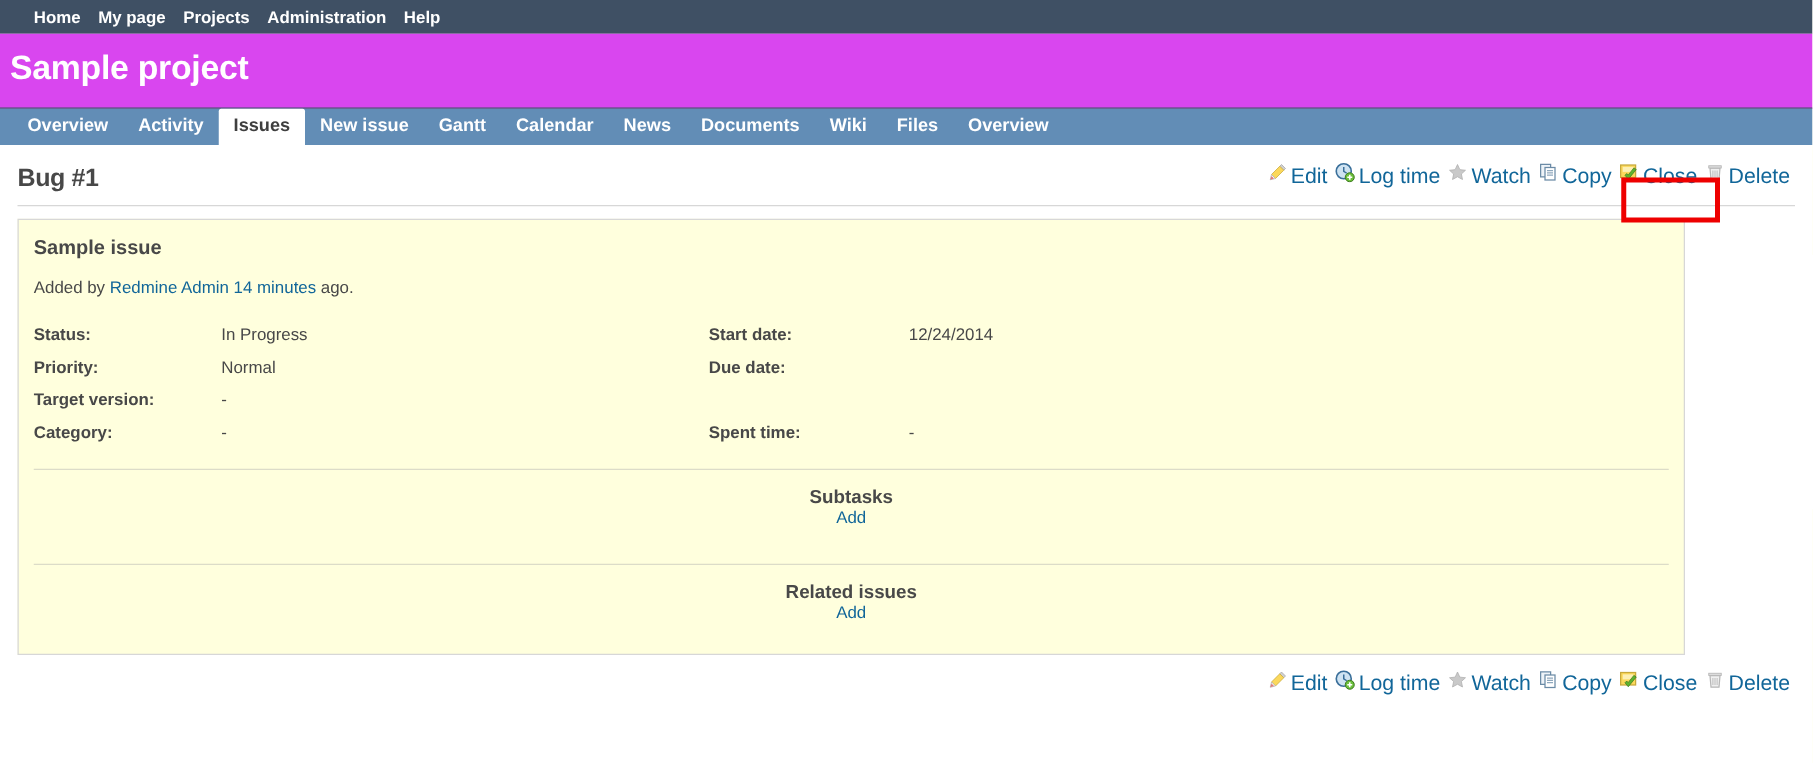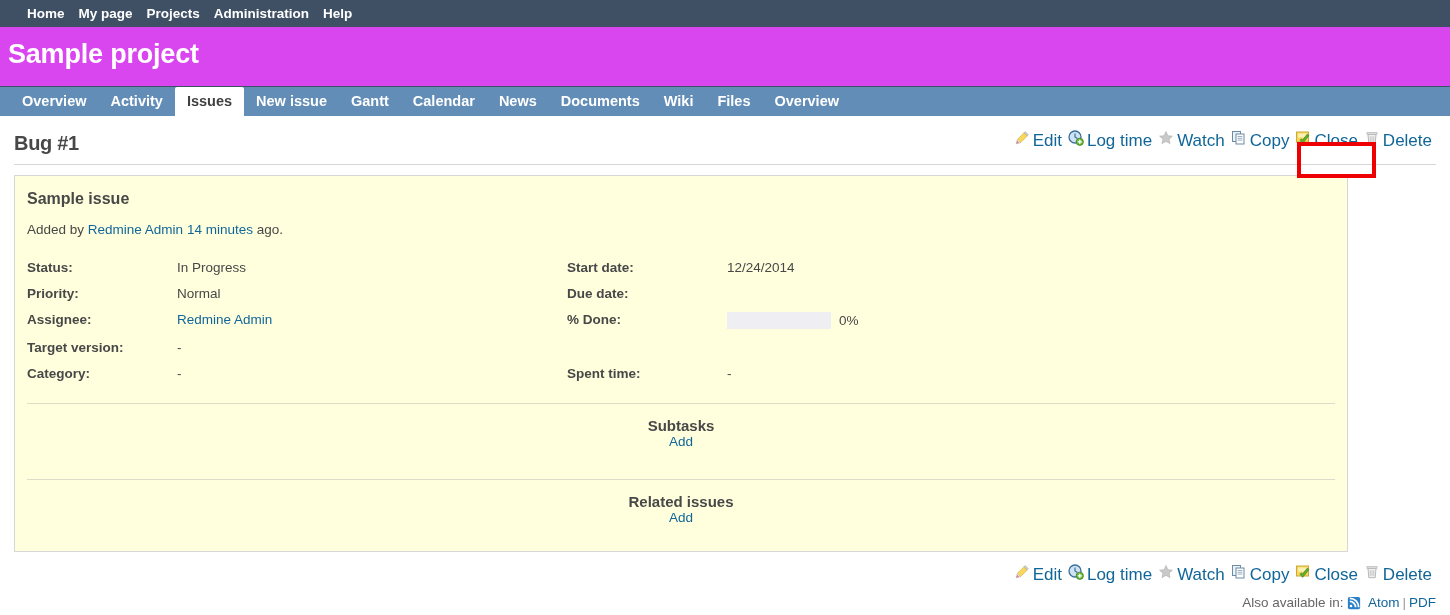--- a/index.html
+++ b/index.html
@@ -346,31 +346,20 @@
         <th class="right-lbl">Start date:</th>
         <td>12/24/2014</td>
       </tr>
       <tr>
         <th>Priority:</th>
         <td class="val">Normal</td>
         <th class="right-lbl">Due date:</th>
         <td></td>
       </tr>
       <tr>
-        <th>Assignee:</th>
-        <td class="val"><a href="#">Redmine Admin</a></td>
-        <th class="right-lbl">% Done:</th>
-        <td>
-          <span class="progress-wrap">
-            <span class="progress-bar"></span>
-            <span class="progress-pct">0%</span>
-          </span>
-        </td>
-      </tr>
-      <tr>
         <th>Target version:</th>
         <td class="val">-</td>
         <th class="right-lbl"></th>
         <td></td>
       </tr>
       <tr>
         <th>Category:</th>
         <td class="val">-</td>
         <th class="right-lbl">Spent time:</th>
         <td>-</td>
@@ -452,27 +441,16 @@
             <path d="M4 4.5h8l-.8 9.2H4.8z" fill="#f0f0f0" stroke="#b7b7b7" stroke-width="1"></path>
             <rect x="3" y="2.6" width="10" height="1.8" fill="#dcdcdc" stroke="#b7b7b7" stroke-width="0.7"></rect>
             <path d="M6.3 6.3v5.6M8 6.3v5.6M9.7 6.3v5.6" stroke="#c2c2c2" stroke-width="0.9"></path>
           </svg>
         </span>
         <span>Delete</span>
       </a>
     </div>
   </div>
 
-  <div id="other-formats">
-    <span>Also available in:</span>
-    <span class="rss-ico">
-      <svg width="14" height="14" viewBox="0 0 16 16">
-        <rect x="1" y="1" width="14" height="14" rx="2" fill="#2a7fc9"></rect>
-        <circle cx="4.6" cy="11.4" r="1.5" fill="#ffffff"></circle>
-        <path d="M3.2 7.2a5.6 5.6 0 015.6 5.6h2A7.6 7.6 0 003.2 5.2z" fill="#ffffff"></path>
-        <path d="M3.2 3.6a9.2 9.2 0 019.2 9.2h2A11.2 11.2 0 003.2 1.6z" fill="#ffffff"></path>
-      </svg>
-    </span><a href="#">Atom</a><span class="sep">|</span><a href="#">PDF</a>
-  </div>
 
 </div>
 
 <div id="close-highlight" style="border-color: rgb(238, 0, 0);"></div>
 
 </body></html>

